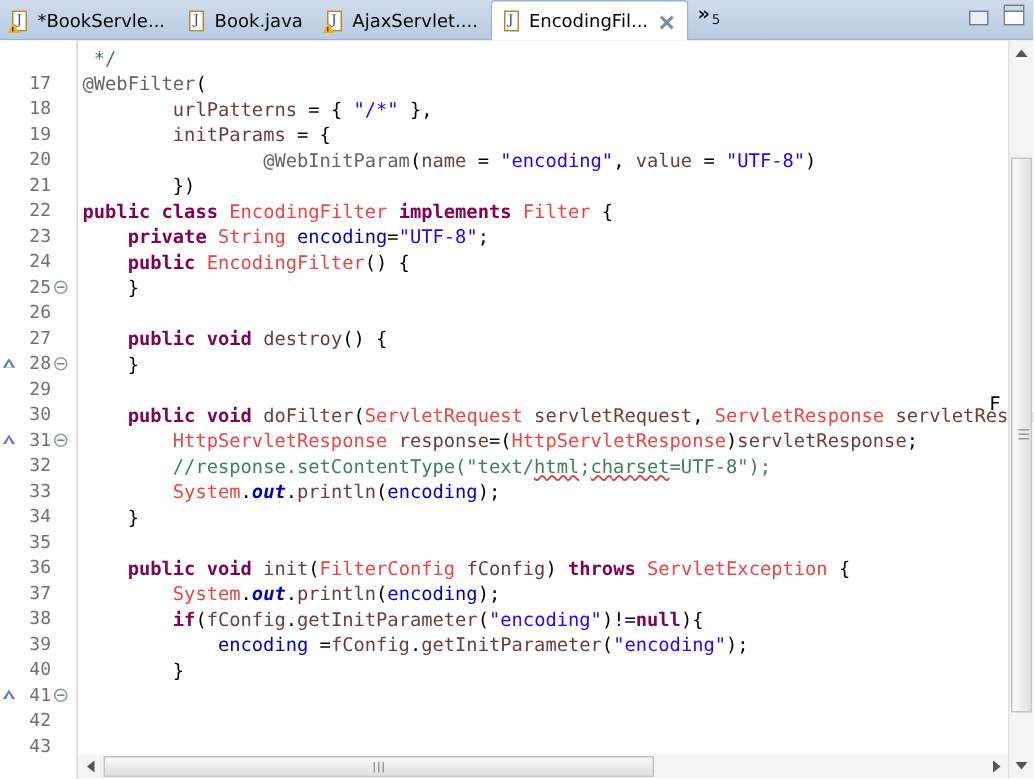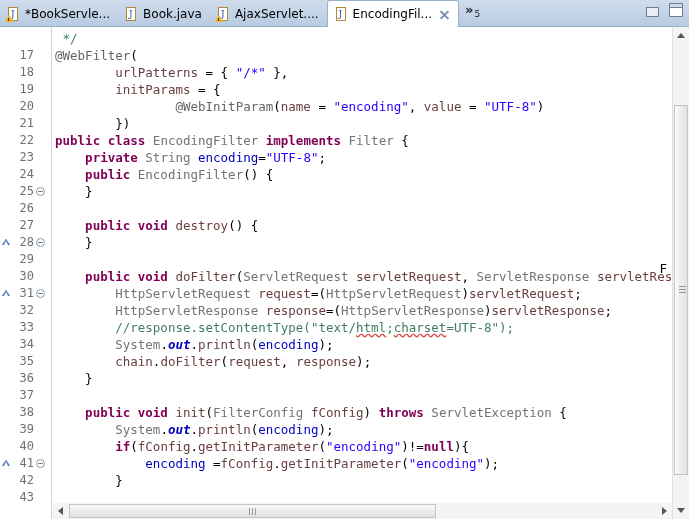--- a/index.html
+++ b/index.html
@@ -258,21 +258,21 @@
     color: #000000;
   }
 
   
   .kw   { color: #7f0055; font-weight: bold; }
   .str  { color: #2a00ff; }
   .cmt  { color: #3f7f5f; }
   .ann  { color: #646464; }
   .fld  { color: #0000c0; }
   .sfld { color: #0000c0; font-style: italic; font-weight: bold; }
-  .typ  { color: #737373; }
+  .typ  { color: #ef4444; }
   .loc  { color: #6a3e3e; }
   .spell {
     text-decoration: underline wavy #d44;
     text-decoration-skip-ink: none;
   }
 
   
   .vscroll {
     position: absolute;
     right: 0; top: 0;
@@ -563,25 +563,23 @@
       <div class="cline">        })</div>
       <div class="cline"><span class="kw">public</span> <span class="kw">class</span> <span class="typ">EncodingFilter</span> <span class="kw">implements</span> <span class="typ">Filter</span> {</div>
       <div class="cline">    <span class="kw">private</span> <span class="typ">String</span> <span class="fld">encoding</span>=<span class="str">"UTF-8"</span>;</div>
       <div class="cline">    <span class="kw">public</span> <span class="typ">EncodingFilter</span>() {</div>
       <div class="cline">    }</div>
       <div class="cline">&nbsp;</div>
       <div class="cline">    <span class="kw">public</span> <span class="kw">void</span> <span class="loc">destroy</span>() {</div>
       <div class="cline">    }</div>
       <div class="cline">&nbsp;</div>
       <div class="cline">    <span class="kw">public</span> <span class="kw">void</span> <span class="loc">doFilter</span>(<span class="typ">ServletRequest</span> <span class="loc">servletRequest</span>, <span class="typ">ServletResponse</span> <span class="loc">servletResponse</span>, </div>
-      <div class="cline">        <span class="typ">HttpServletRequest</span> <span class="loc">request</span>=(<span class="typ">HttpServletRequest</span>)<span class="loc">servletRequest</span>;</div>
       <div class="cline">        <span class="typ">HttpServletResponse</span> <span class="loc">response</span>=(<span class="typ">HttpServletResponse</span>)<span class="loc">servletResponse</span>;</div>
       <div class="cline">        <span class="cmt">//response.setContentType("text/<span class="spell">html</span>;<span class="spell">charset</span>=UTF-8");</span></div>
       <div class="cline">        <span class="typ">System</span>.<span class="sfld">out</span>.<span class="loc">println</span>(<span class="fld">encoding</span>);</div>
-      <div class="cline">        <span class="loc">chain</span>.<span class="loc">doFilter</span>(<span class="loc">request</span>, <span class="loc">response</span>);</div>
       <div class="cline">    }</div>
       <div class="cline">&nbsp;</div>
       <div class="cline">    <span class="kw">public</span> <span class="kw">void</span> <span class="loc">init</span>(<span class="typ">FilterConfig</span> <span class="loc">fConfig</span>) <span class="kw">throws</span> <span class="typ">ServletException</span> {</div>
       <div class="cline">        <span class="typ">System</span>.<span class="sfld">out</span>.<span class="loc">println</span>(<span class="fld">encoding</span>);</div>
       <div class="cline">        <span class="kw">if</span>(<span class="loc">fConfig</span>.<span class="loc">getInitParameter</span>(<span class="str">"encoding"</span>)!=<span class="kw">null</span>){</div>
       <div class="cline">            <span class="fld">encoding</span> =<span class="loc">fConfig</span>.<span class="loc">getInitParameter</span>(<span class="str">"encoding"</span>);</div>
       <div class="cline">        }</div>
     </div>
 
   <div class="markF">F</div>

